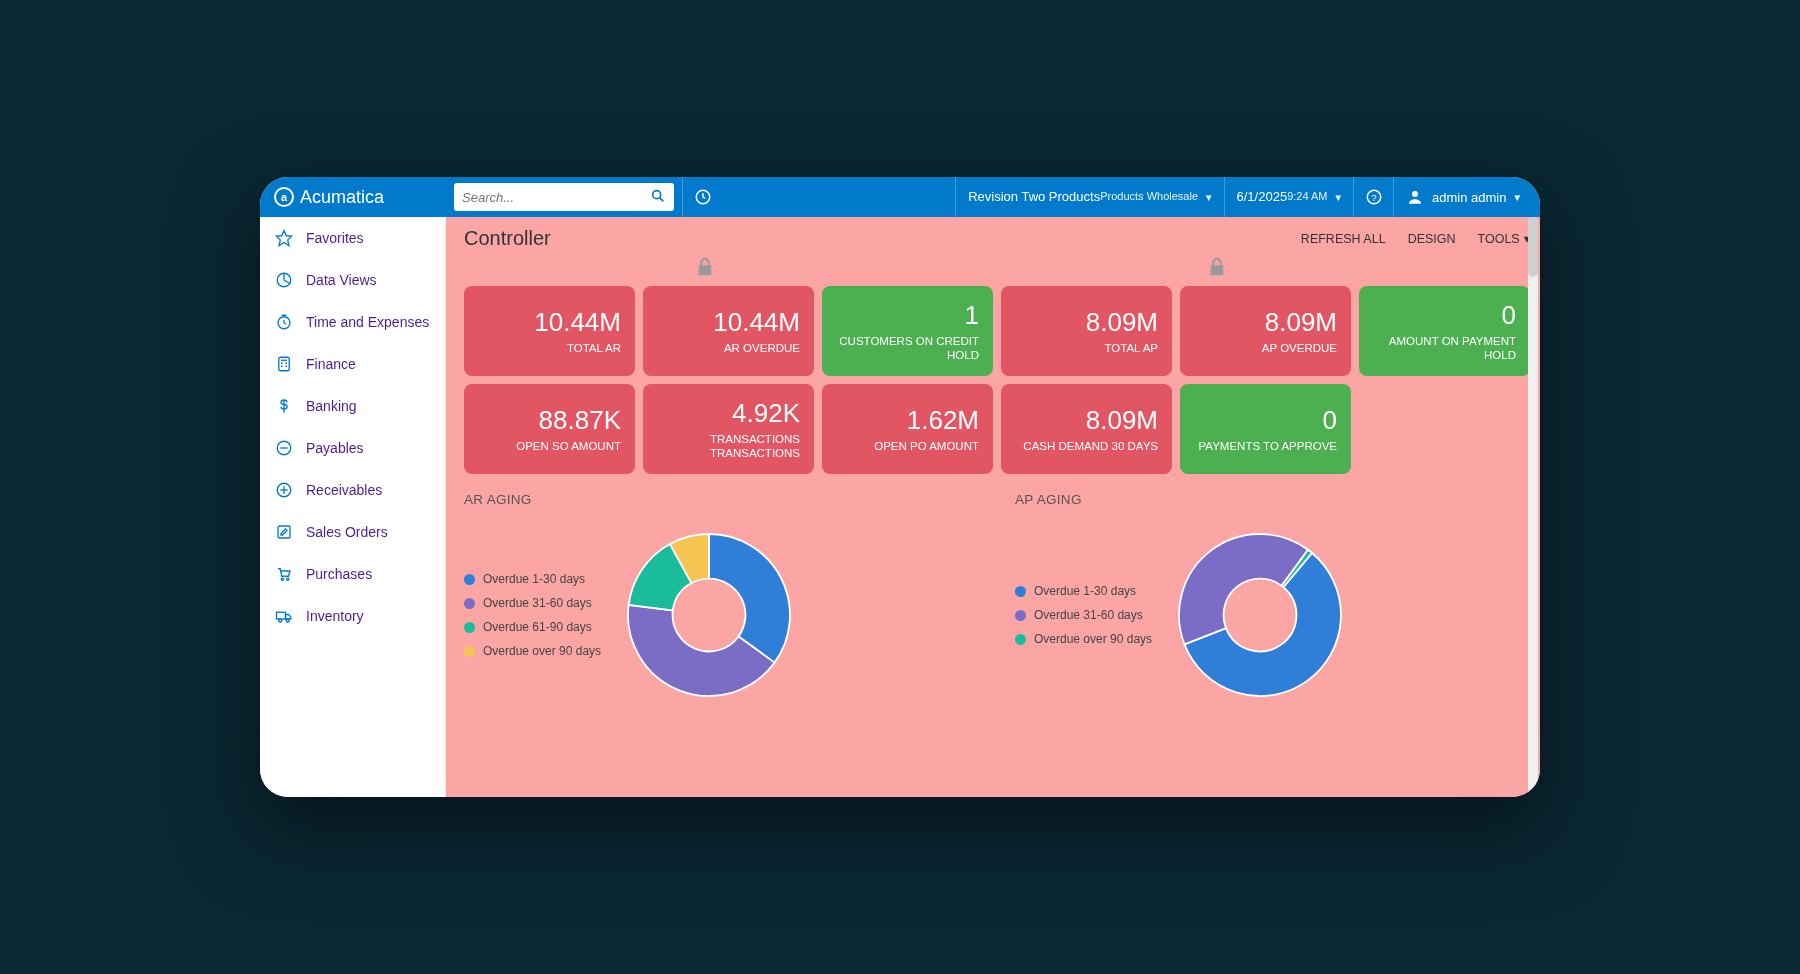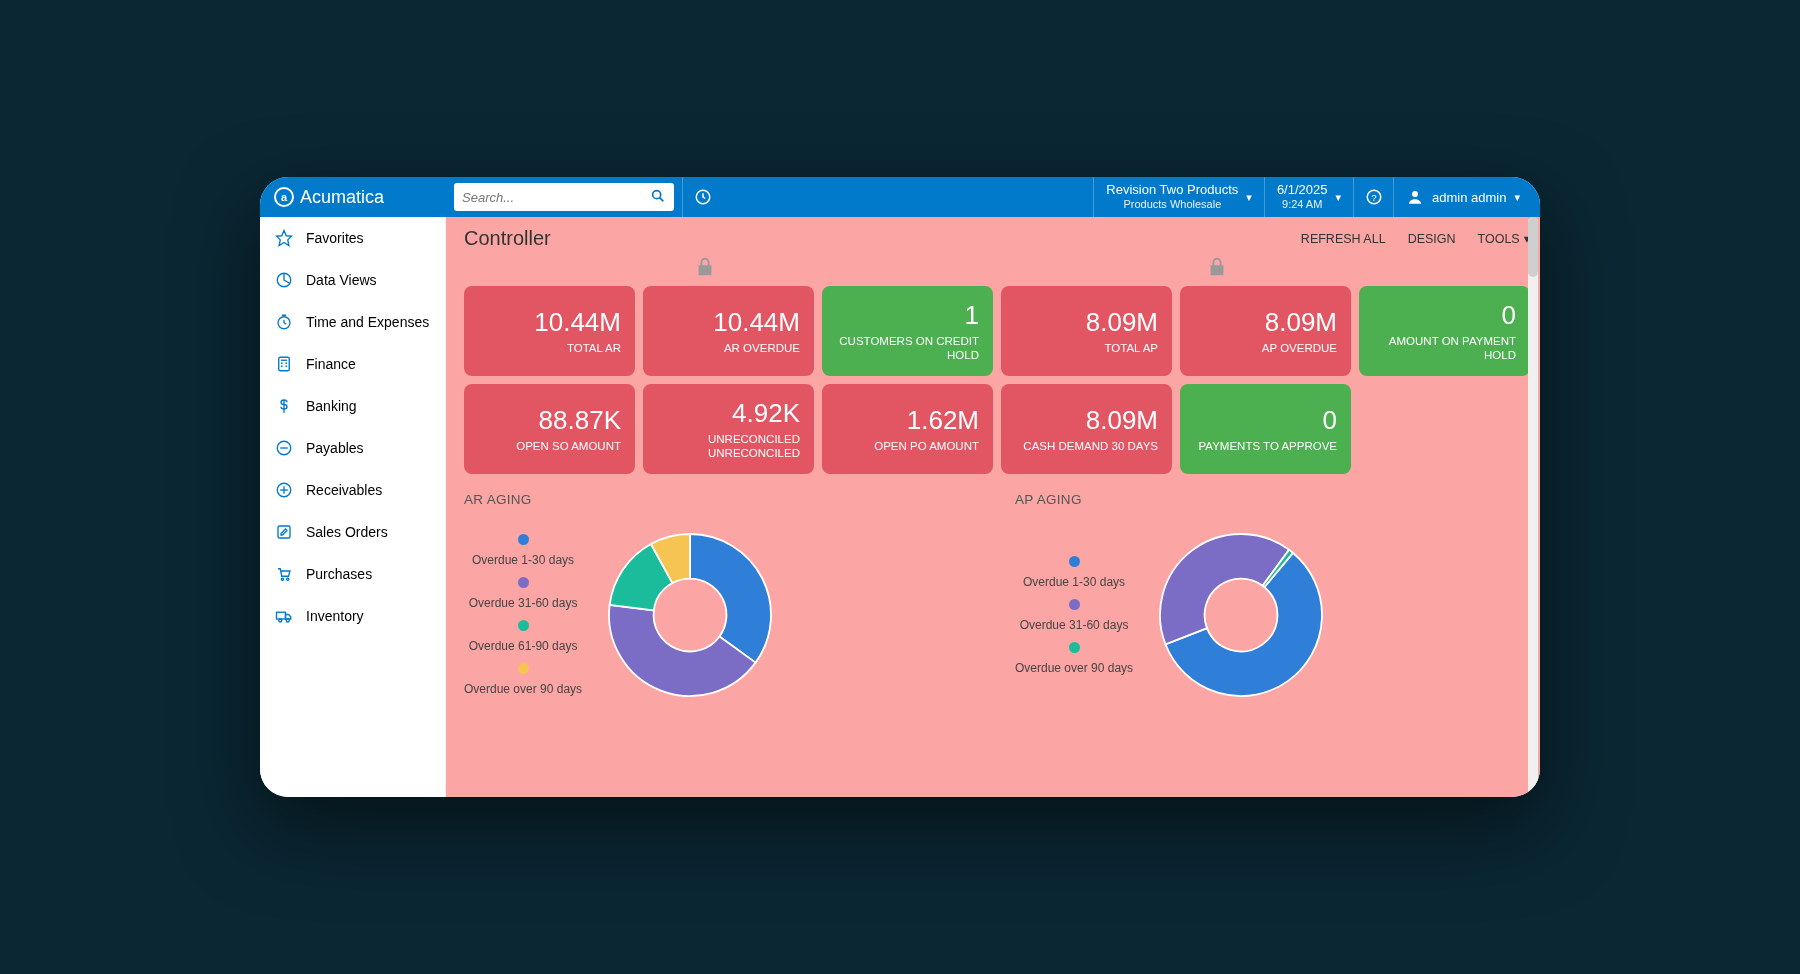--- a/index.html
+++ b/index.html
@@ -57,33 +57,33 @@
   }
   .search input { flex:1; border:none; outline:none; font-style: italic; font-size:13px; color:#666; }
   .search .mag { color:#027acc; }
   .tb-btn {
     width: 40px; height:40px; display:flex; align-items:center; justify-content:center;
     border-left: 1px solid rgba(255,255,255,.25);
     cursor:pointer;
   }
   .tb-flex { flex:1; }
   .tb-seg { border-left:1px solid rgba(255,255,255,.25); height:40px; display:flex; align-items:center; padding:0 12px; gap:8px; cursor:pointer; }
-  .tb-seg .col { display:flex; flex-direction:column; line-height:1.15;align-items:center; }
+  .tb-seg .col { display:flex; flex-direction:row; line-height:1.15; }
   .tb-seg .sub { font-size:11px; opacity:.9; }
   .chev { font-size:11px; }
 
   
   .body { flex:1; display:flex; overflow:hidden; }
 
   
   .sidebar { width: 186px; background:#fff; border-right:1px solid #eee; overflow-y:auto; }
   .side-item {
     display:flex; align-items:center; gap:12px;
     padding: 12px 14px;
-    color:#000000; font-size:14px;
+    color:#4c1d95; font-size:14px;
     cursor:pointer;
   }
   .side-item.active { background:#d6ebfb; }
   .side-icon { width:20px; color:#027acc; display:flex; align-items:center; justify-content:center; }
 
   
   .main { flex:1; padding: 10px 10px 0 18px; overflow:hidden; background:#fca5a5; }
   .titlebar { display:flex; align-items:center; margin-bottom:6px; }
   .page-title { font-size:20px; color:#333; }
   .title-actions { margin-left:auto; display:flex; gap:22px; font-size:12.5px; color:#333; }
@@ -101,21 +101,21 @@
   }
   .kpi.red { background:#e25563; }
   .kpi.green { background:#4caf50; }
   .kpi .val { font-size:26px; font-weight:400; }
   .kpi .lbl { font-size:11.5px; margin-top:4px; line-height:1.2; }
 
   .charts { display:grid; grid-template-columns:1fr 1fr; gap:36px; margin-top:18px; }
   .chart-title { font-size:13.5px; color:#555; letter-spacing:.3px; margin-bottom:18px; }
   .chart-body { display:flex; align-items:center; gap:18px; }
   .legend { display:flex; flex-direction:column; gap:10px; font-size:12px; color:#444; }
-  .lg { display:flex; align-items:center; gap:8px;flex-direction:column; }
+  .lg { display:flex; align-items:center; gap:8px; }
   .dot { width:11px;height:11px;border-radius:50%; }
   .donut { width:180px; height:180px; }
 </style>
 </head>
 <body>
 
 <div class="frame">
 
   <div class="topbar">
     <div class="brand">
@@ -324,21 +324,21 @@
           </div>
         </div>
       <div style="height:8px"></div>
       <div class="kpis" id="kpis2">
           <div class="kpi red">
             <div class="val">88.87K</div>
             <div class="lbl">OPEN SO AMOUNT</div>
           </div>
           <div class="kpi red">
             <div class="val">4.92K</div>
-            <div class="lbl">UNRECONCILED UNRECONCILED</div>
+            <div class="lbl">TRANSACTIONS TRANSACTIONS</div>
           </div>
           <div class="kpi red">
             <div class="val">1.62M</div>
             <div class="lbl">OPEN PO AMOUNT</div>
           </div>
           <div class="kpi red">
             <div class="val">8.09M</div>
             <div class="lbl">CASH DEMAND 30 DAYS</div>
           </div>
           <div class="kpi green">

